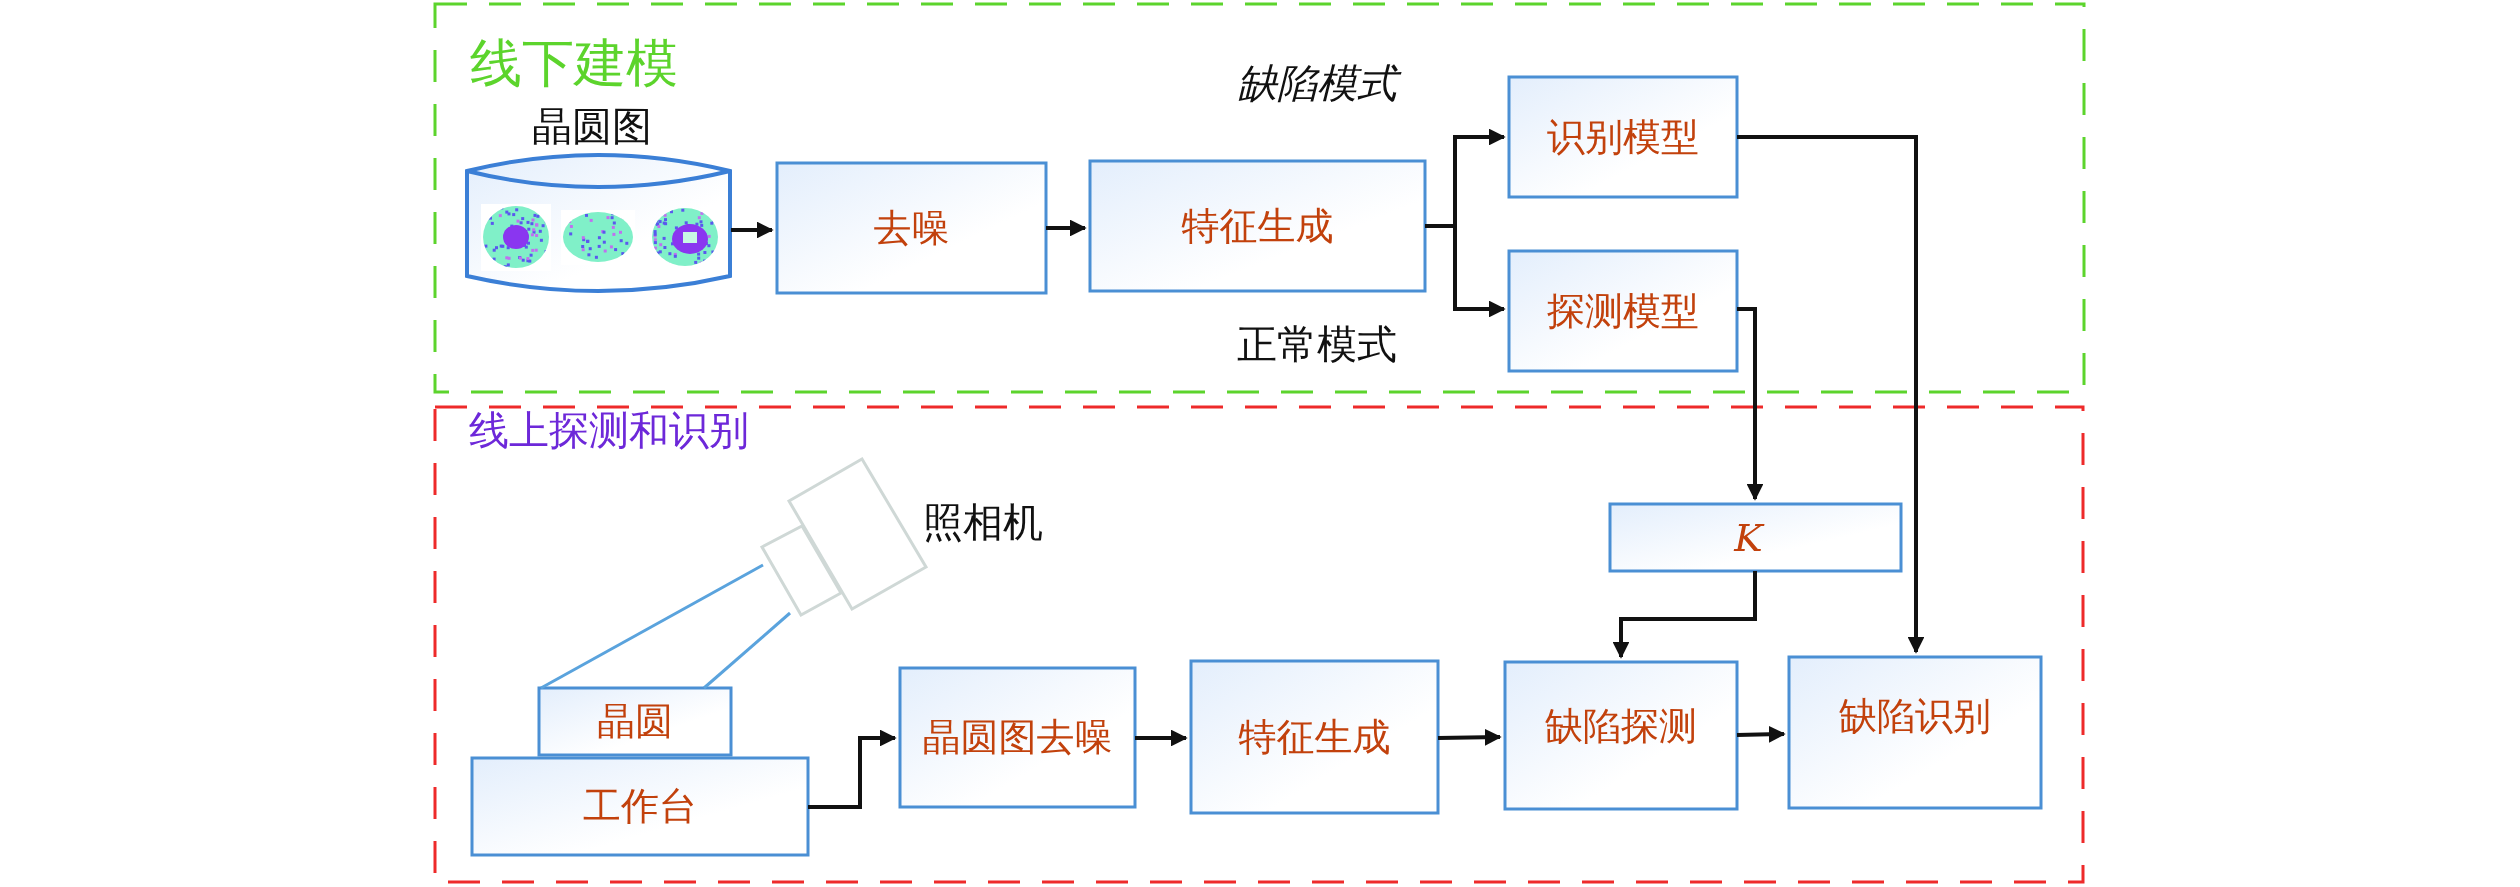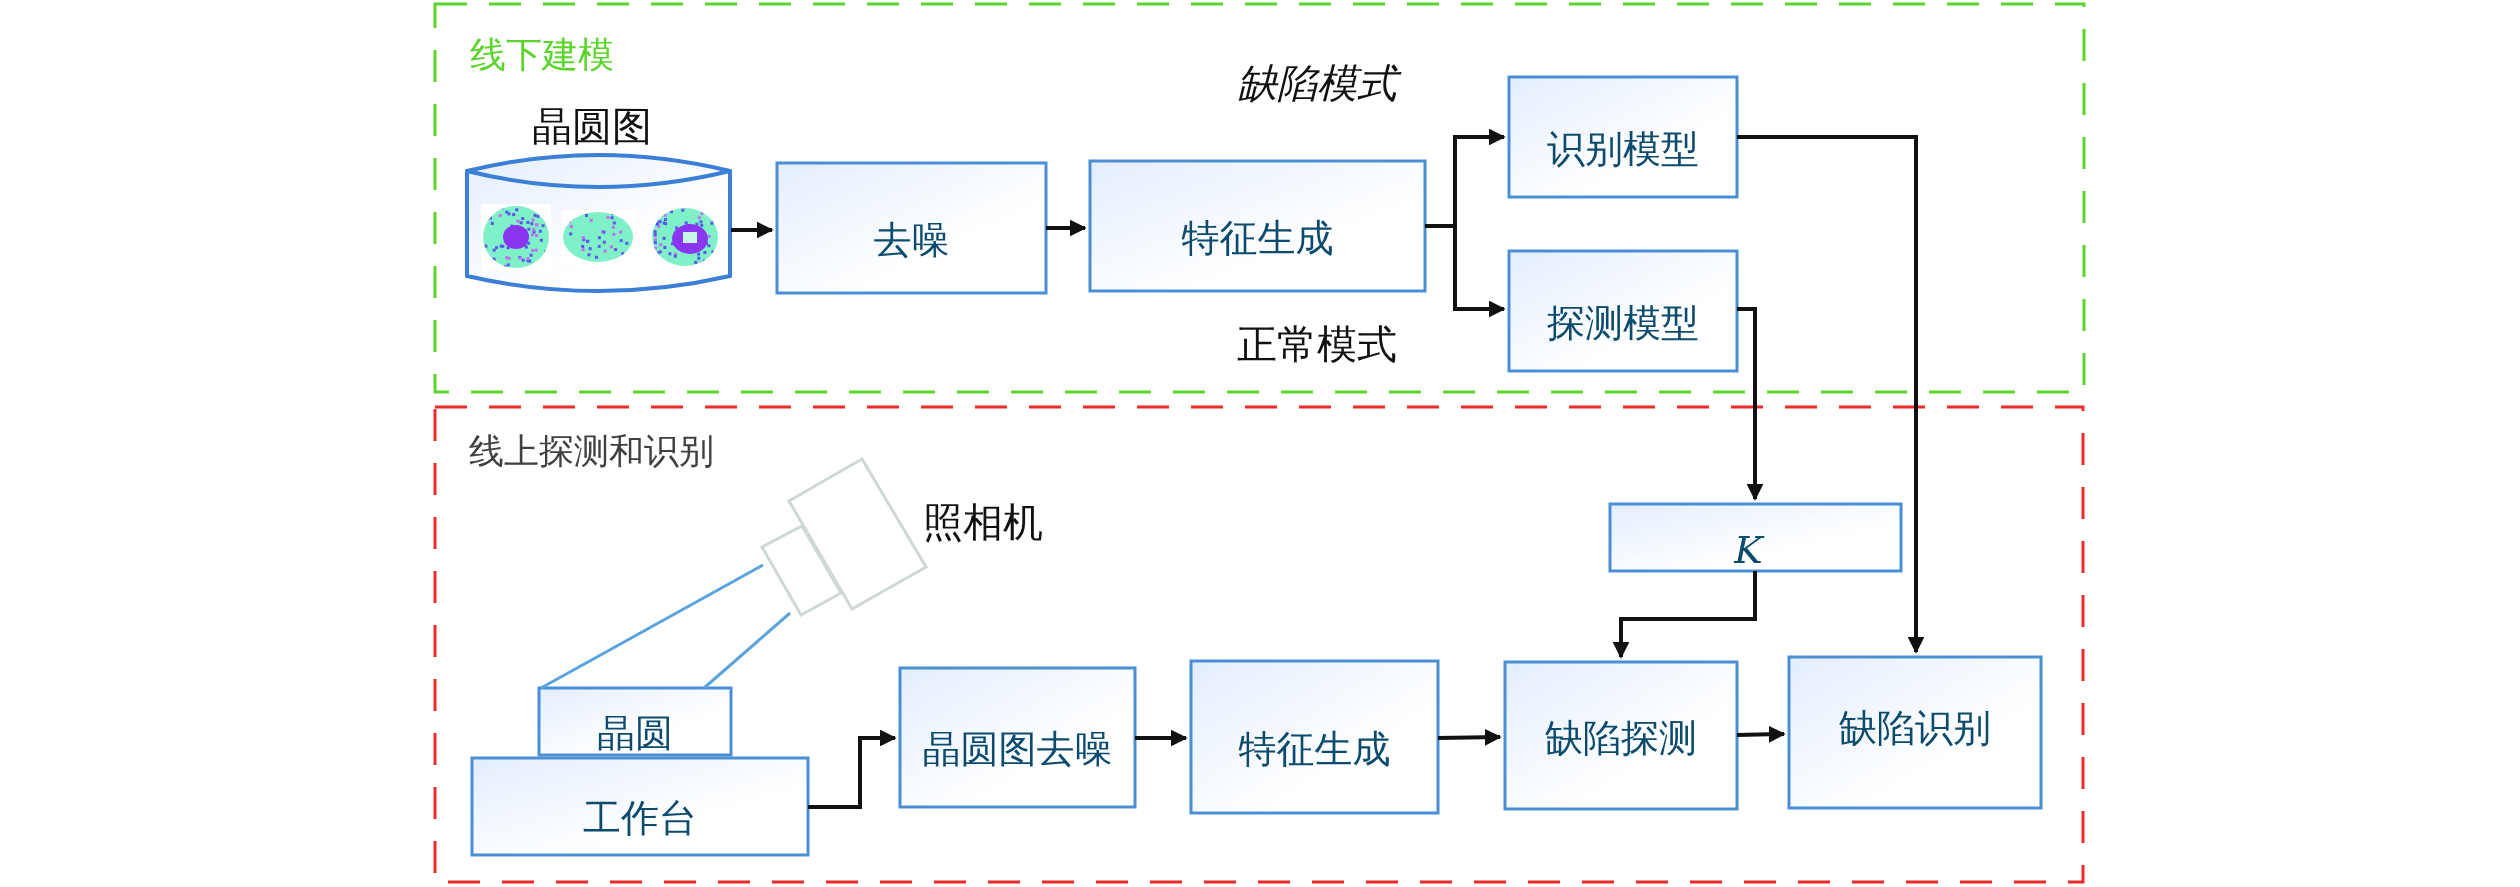--- a/index.html
+++ b/index.html
@@ -1,21 +1,21 @@
 <!DOCTYPE html>
 <html><head>
 <meta charset="utf-8">
 <style>
   html, body { margin:0; padding:0; background:#ffffff; }
   body { width:2520px; height:887px; position:relative; overflow:hidden;
          font-family:"DejaVu Serif","Liberation Serif",serif; }
   #stage { position:absolute; left:0; top:0; width:2520px; height:887px; }
   .lbl { position:absolute; white-space:nowrap; color:#111; font-size:38px; line-height:1; }
   .box-text { position:absolute; display:flex; align-items:center; justify-content:center;
-              font-size:38px; color:#0c4a6e; white-space:nowrap;margin-top:12px; }
+              font-size:38px; color:#c2410c; white-space:nowrap; }
   .group-title { position:absolute; font-size:38px; line-height:1; white-space:nowrap; }
   .knn-k { font-style:italic; font-family:"DejaVu Serif","Liberation Serif",serif; margin-right:14px; }
 </style>
 </head>
 <body>
 
 <svg id="stage" width="2520" height="887" viewBox="0 0 2520 887" xmlns="http://www.w3.org/2000/svg">
   <defs>
     <linearGradient id="boxGrad" x1="0" y1="0" x2="1" y2="1">
       <stop id="gstart" offset="0" stop-color="#e3eefc"></stop>
@@ -275,31 +275,31 @@
     <polyline points="1737,309 1755,309 1755,499" marker-end="url(#arrow)"></polyline>
     <polyline points="1737,137 1916,137 1916,652" marker-end="url(#arrow)"></polyline>
     <polyline points="1755,571 1755,619 1621,619 1621,657" marker-end="url(#arrow)"></polyline>
     <polyline points="808,807 860,807 860,738 895,738" marker-end="url(#arrow)"></polyline>
     <line x1="1135" y1="738" x2="1186" y2="738" marker-end="url(#arrow)"></line>
     <line x1="1438" y1="738" x2="1500" y2="737" marker-end="url(#arrow)"></line>
     <line x1="1737" y1="735" x2="1784" y2="734" marker-end="url(#arrow)"></line>
   </g>
 </svg>
 
-<div class="group-title" style="left:470px;top:37px;font-size:36px;color:#5cd42c;">线下建模</div>
+<div class="group-title" style="left:470px;top:37px;font-size:52px;color:#5cd42c;">线下建模</div>
 <div class="lbl" style="left:532px;top:106px;font-size:40px;">晶圆图</div>
 <div class="lbl" style="left:1237px;top:63px;font-size:40px;font-style:italic;">缺陷模式</div>
 <div class="lbl" style="left:1237px;top:324px;font-size:40px;">正常模式</div>
 
 <div class="box-text" style="left:777px;top:163px;width:269px;height:130px;">去噪</div>
 <div class="box-text" style="left:1090px;top:161px;width:335px;height:130px;">特征生成</div>
 <div class="box-text" style="left:1509px;top:77px;width:228px;height:120px;">识别模型</div>
 <div class="box-text" style="left:1509px;top:251px;width:228px;height:120px;">探测模型</div>
 
-<div class="group-title" style="left:469px;top:434px;font-size:35px;color:#404040;">线上探测和识别</div>
+<div class="group-title" style="left:469px;top:410px;font-size:40px;color:#6d28d9;">线上探测和识别</div>
 <div class="lbl" style="left:923px;top:506px;font-size:40px;font-family:Liberation Mono, monospace;">照相机</div>
 
 <div class="box-text" style="left:1610px;top:504px;width:291px;height:67px;font-size:38px;">
   <span class="knn-k">K</span>
 </div>
 <div class="box-text" style="left:539px;top:688px;width:192px;height:67px;">晶圆</div>
 <div class="box-text" style="left:472px;top:758px;width:336px;height:97px;">工作台</div>
 <div class="box-text" style="left:900px;top:668px;width:235px;height:139px;">晶圆图去噪</div>
 <div class="box-text" style="left:1191px;top:661px;width:247px;height:152px;">特征生成</div>
 <div class="box-text" style="left:1505px;top:662px;width:232px;height:128px;">缺陷探测</div>

